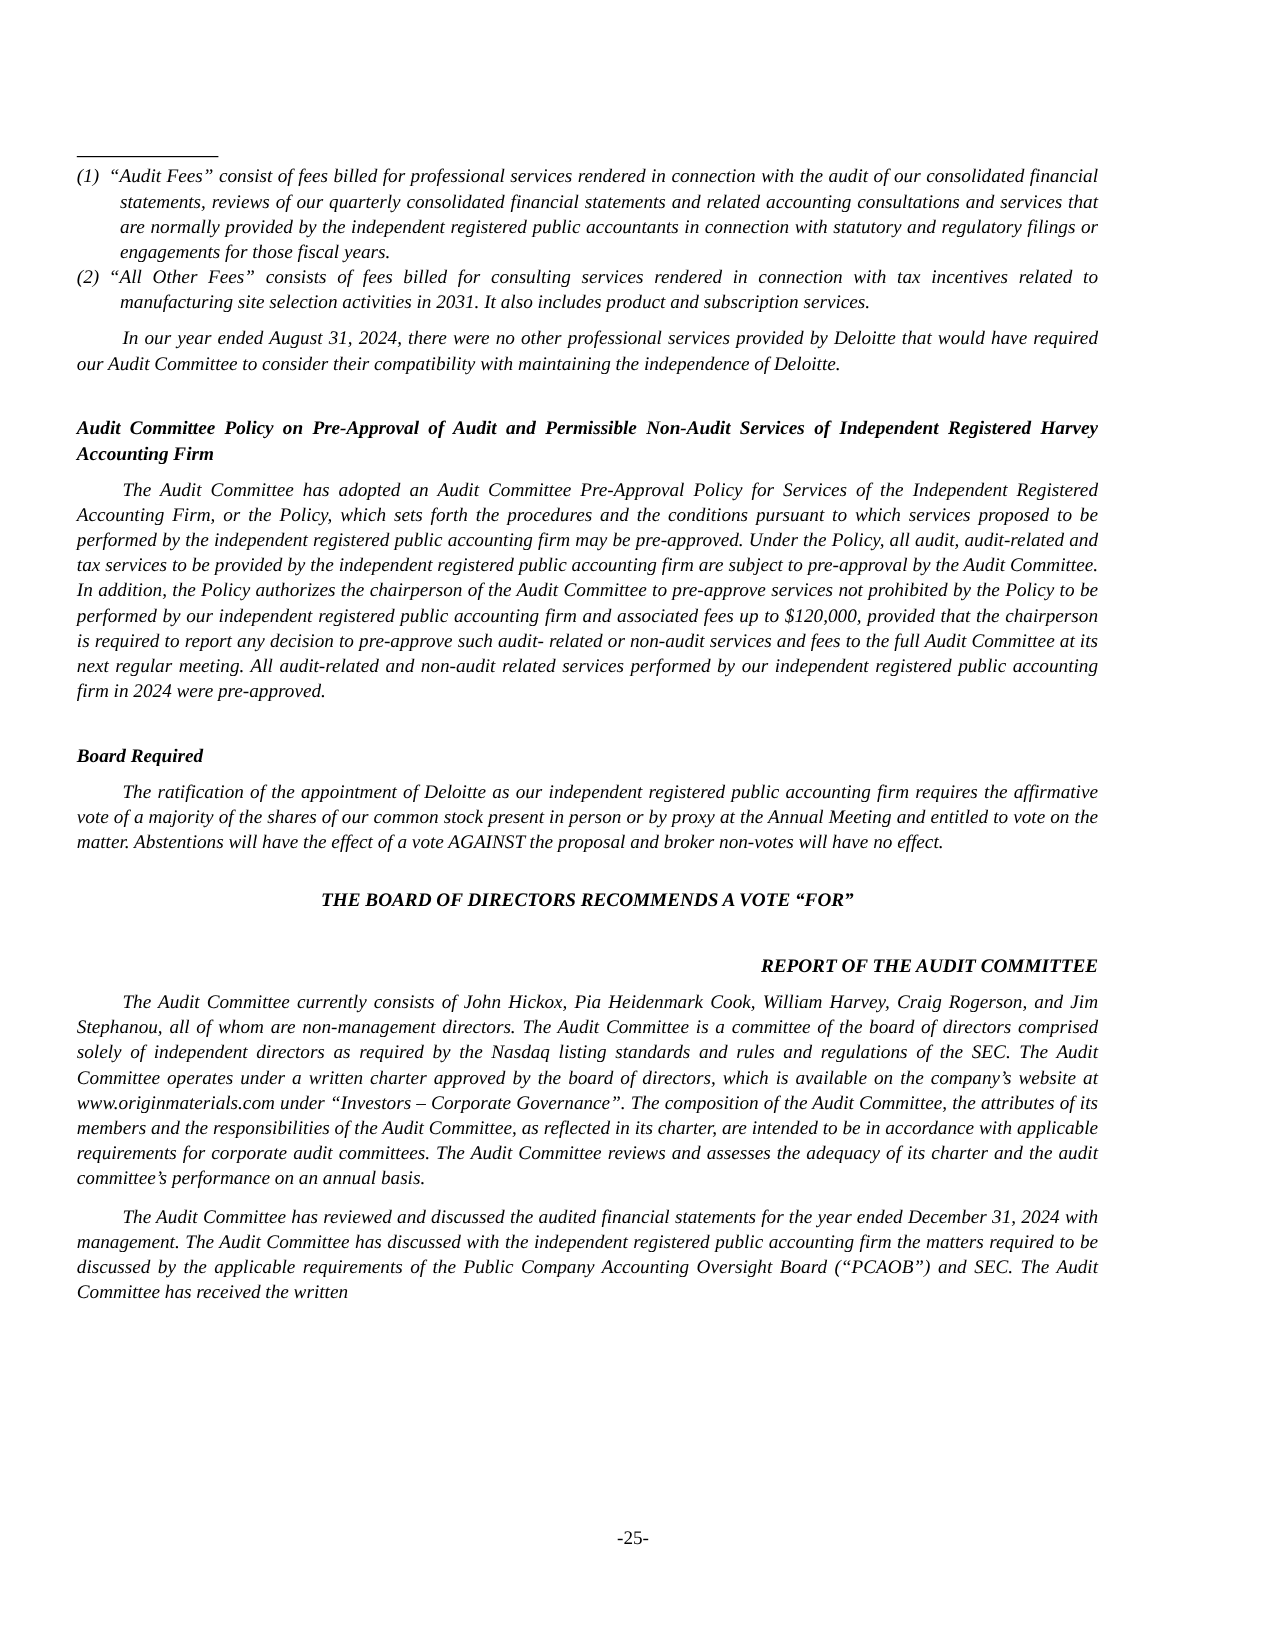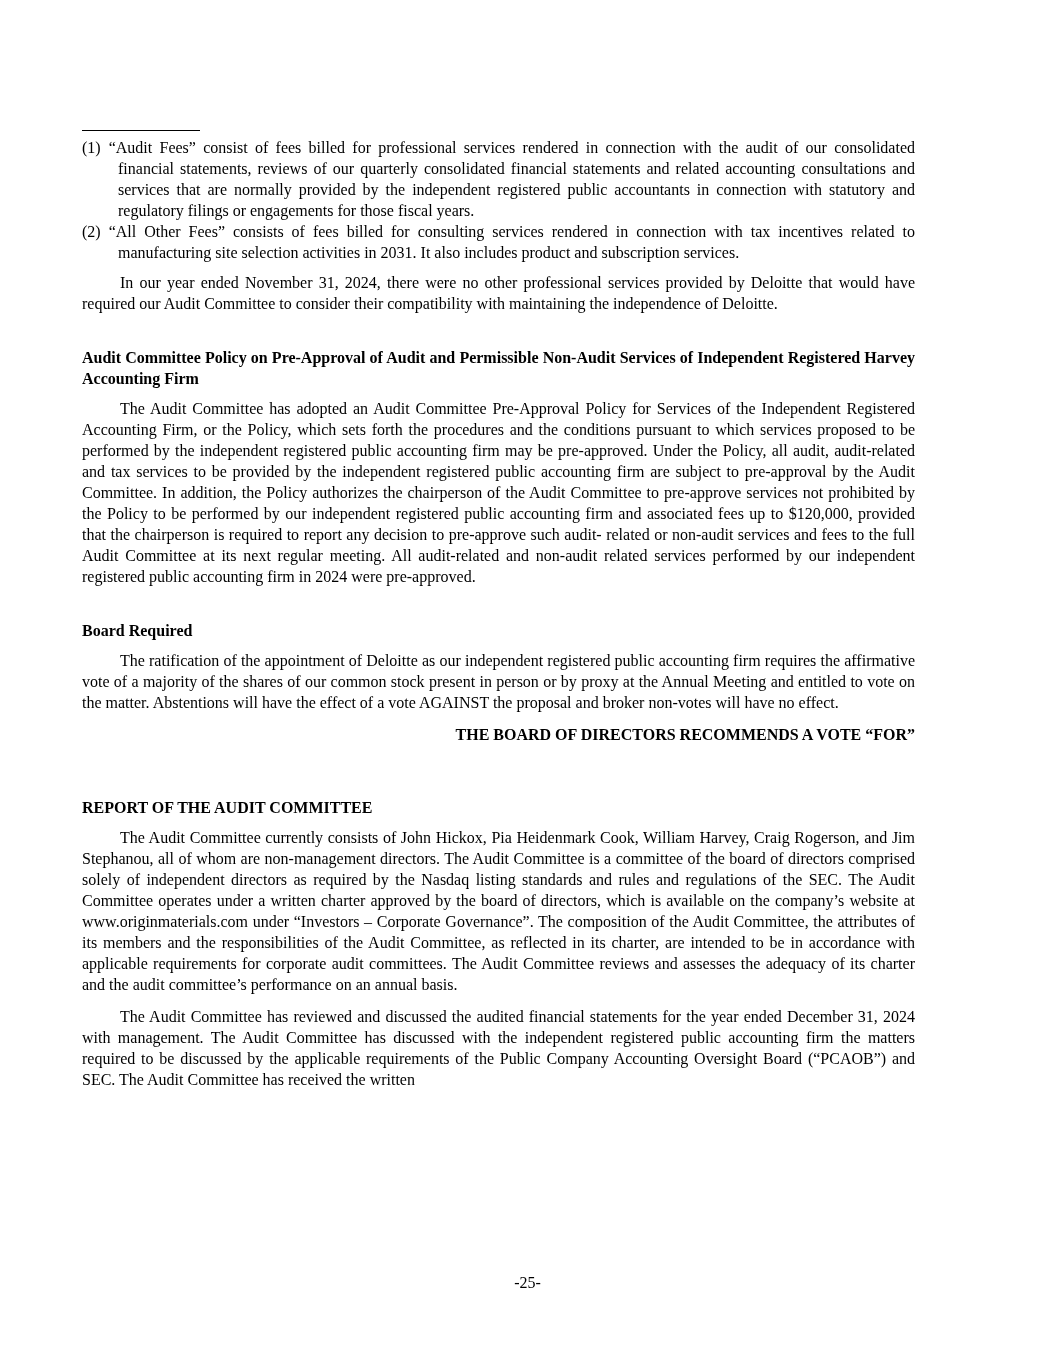--- a/index.html
+++ b/index.html
@@ -8,21 +8,22 @@
     width: 1055px;
     height: 1365px;
     position: relative;
     margin: 0 auto;
     font-family: "Liberation Serif", serif;
     font-size: 16px;
     line-height: 21px;
     color: #000000;
   }
   .page {
-    padding: 130px 140px 0 82px;
+    padding: 130px 140px 0 64px;
+    font-style: italic;
   }
   .footnote-rule {
     width: 118px;
     border-top: 1px solid #000;
     margin-bottom: 6px;
   }
   .fn-item {
     text-align: justify;
     padding-left: 36px;
     text-indent: -36px;
@@ -36,28 +37,28 @@
     font-weight: bold;
     text-align: justify;
     margin-top: 33px;
     margin-bottom: 9px;
   }
   .big-para {
     text-align: justify;
     text-indent: 38px;
   }
   .centered-block {
+    text-align: center;
+    font-weight: bold;
+    margin-top: 27px;
+  }
+  .report-heading {
     text-align: right;
     font-weight: bold;
-    margin-top: 11px;
-  }
-  .report-heading {
-    text-align: left;
-    font-weight: bold;
-    margin-top: 52px;
+    margin-top: 34px;
     margin-bottom: 9px;
   }
   .para-tight {
     text-align: justify;
     text-indent: 38px;
     margin-top: 11px;
   }
   .page-number {
     position: absolute;
     left: 0;
@@ -70,21 +71,21 @@
 <body>
 
 <div class="page">
 
   <div class="footnote-rule"></div>
 
   <p class="fn-item"><span>(1)</span> <span>“Audit Fees” consist of fees billed for professional services rendered in connection with the audit of our consolidated financial statements, reviews of our quarterly consolidated financial statements and related accounting consultations and services that are normally provided by the independent registered public accountants in connection with statutory and regulatory filings or engagements for those fiscal years.</span></p>
 
   <p class="fn-item"><span>(2)</span> <span>“All Other Fees” consists of fees billed for consulting services rendered in connection with tax incentives related to manufacturing site selection activities in 2031. It also includes product and subscription services.</span></p>
 
-  <p class="para">In our year ended November 31, 2024, there were no other professional services provided by Deloitte that would have required our Audit Committee to consider their compatibility with maintaining the independence of Deloitte.</p>
+  <p class="para">In our year ended August 31, 2024, there were no other professional services provided by Deloitte that would have required our Audit Committee to consider their compatibility with maintaining the independence of Deloitte.</p>
 
   <div class="heading">Audit Committee Policy on Pre-Approval of Audit and Permissible Non-Audit Services of Independent Registered Harvey Accounting Firm</div>
 
   <p class="big-para">The Audit Committee has adopted an Audit Committee Pre-Approval Policy for Services of the Independent Registered Accounting Firm, or the Policy, which sets forth the procedures and the conditions pursuant to which services proposed to be performed by the independent registered public accounting firm may be pre-approved. Under the Policy, all audit, audit-related and tax services to be provided by the independent registered public accounting firm are subject to pre-approval by the Audit Committee. In addition, the Policy authorizes the chairperson of the Audit Committee to pre-approve services not prohibited by the Policy to be performed by our independent registered public accounting firm and associated fees up to $120,000, provided that the chairperson is required to report any decision to pre-approve such audit- related or non-audit services and fees to the full Audit Committee at its next regular meeting. All audit-related and non-audit related services performed by our independent registered public accounting firm in 2024 were pre-approved.</p>
 
   <div class="heading">Board Required</div>
 
   <p class="big-para">The ratification of the appointment of Deloitte as our independent registered public accounting firm requires the affirmative vote of a majority of the shares of our common stock present in person or by proxy at the Annual Meeting and entitled to vote on the matter. Abstentions will have the effect of a vote AGAINST the proposal and broker non-votes will have no effect.</p>
 
   <div class="centered-block">

